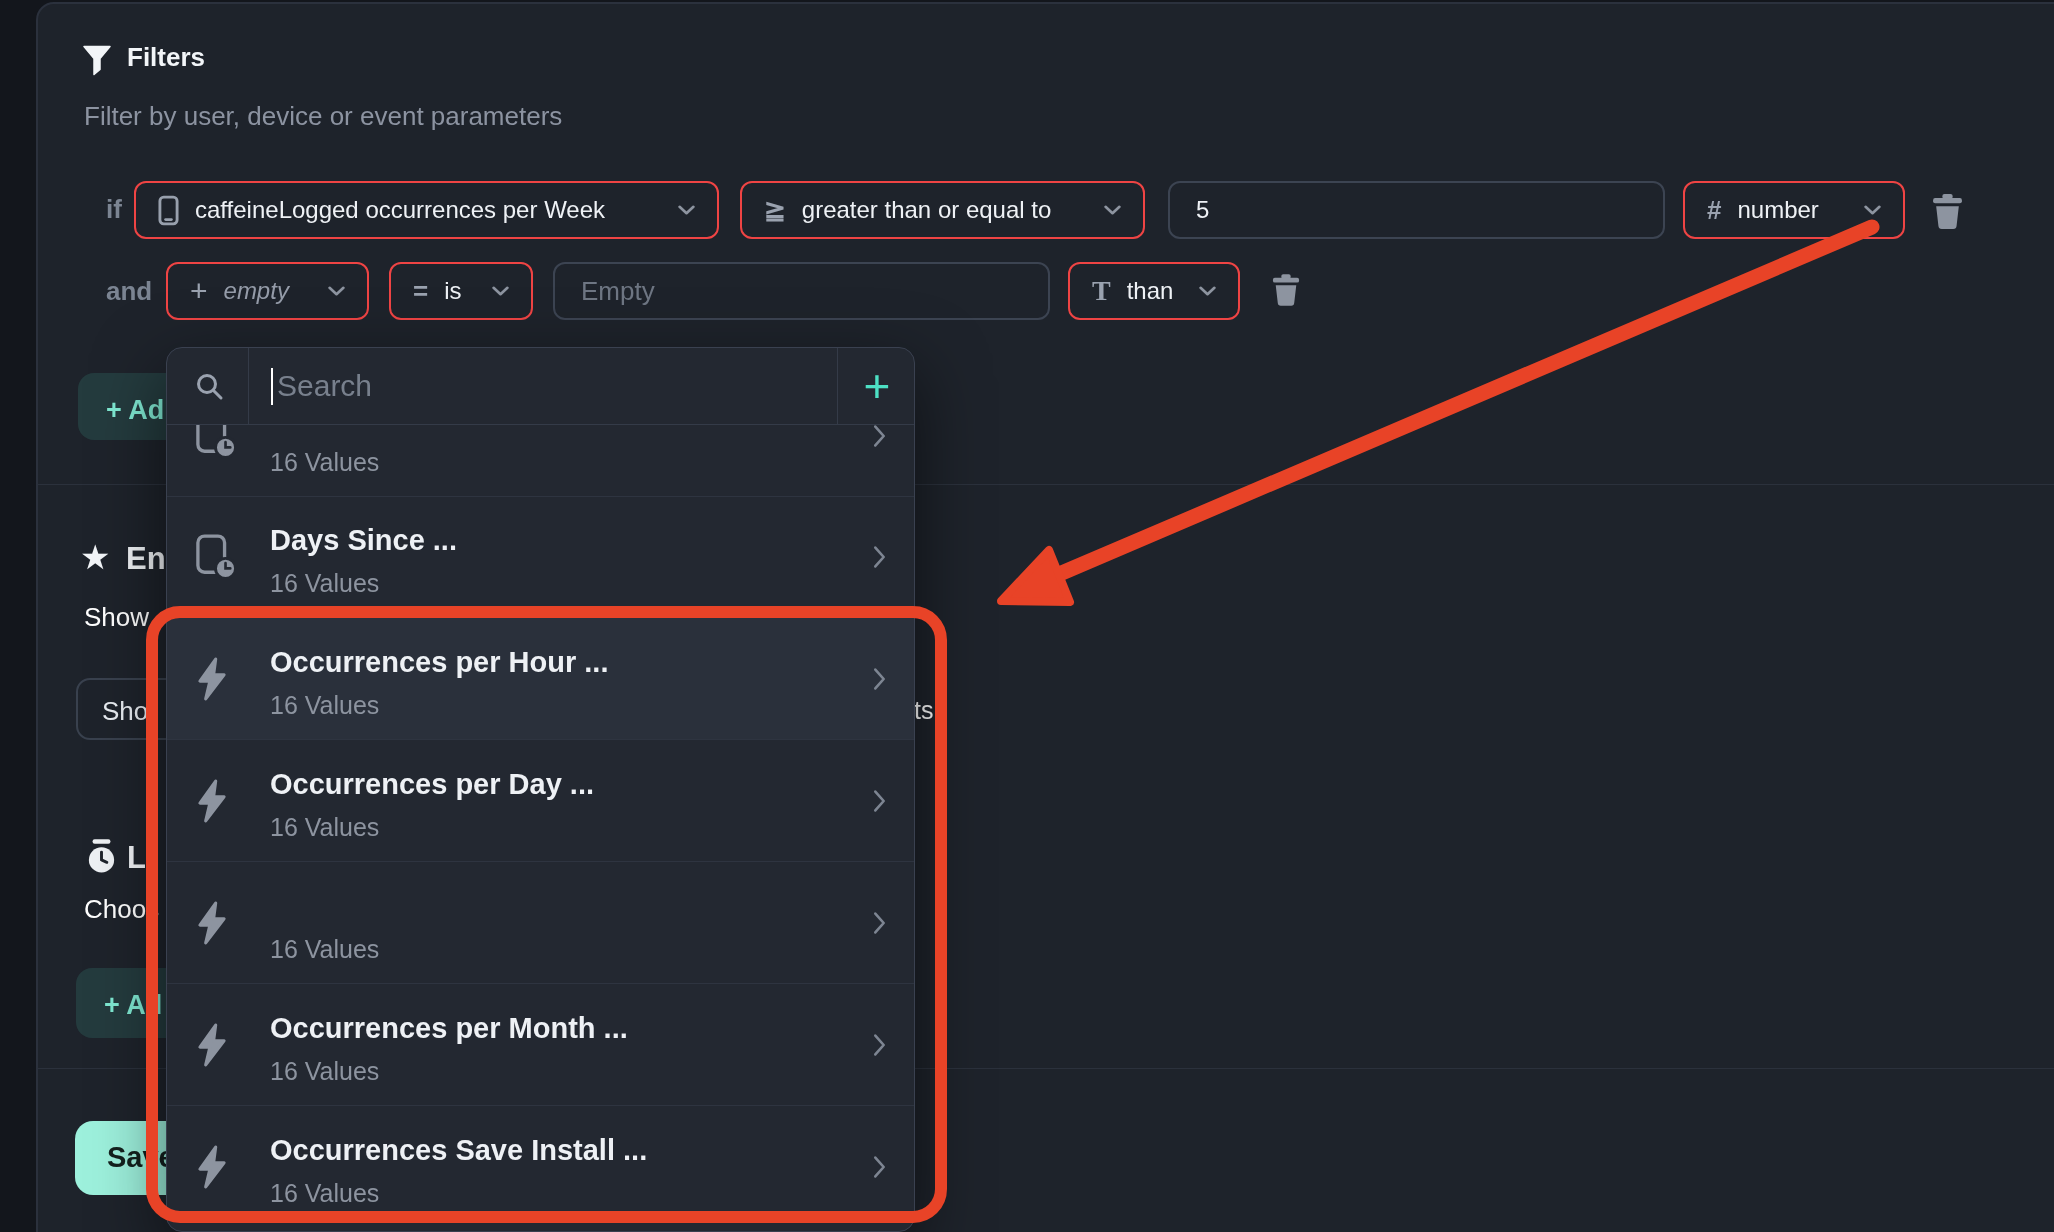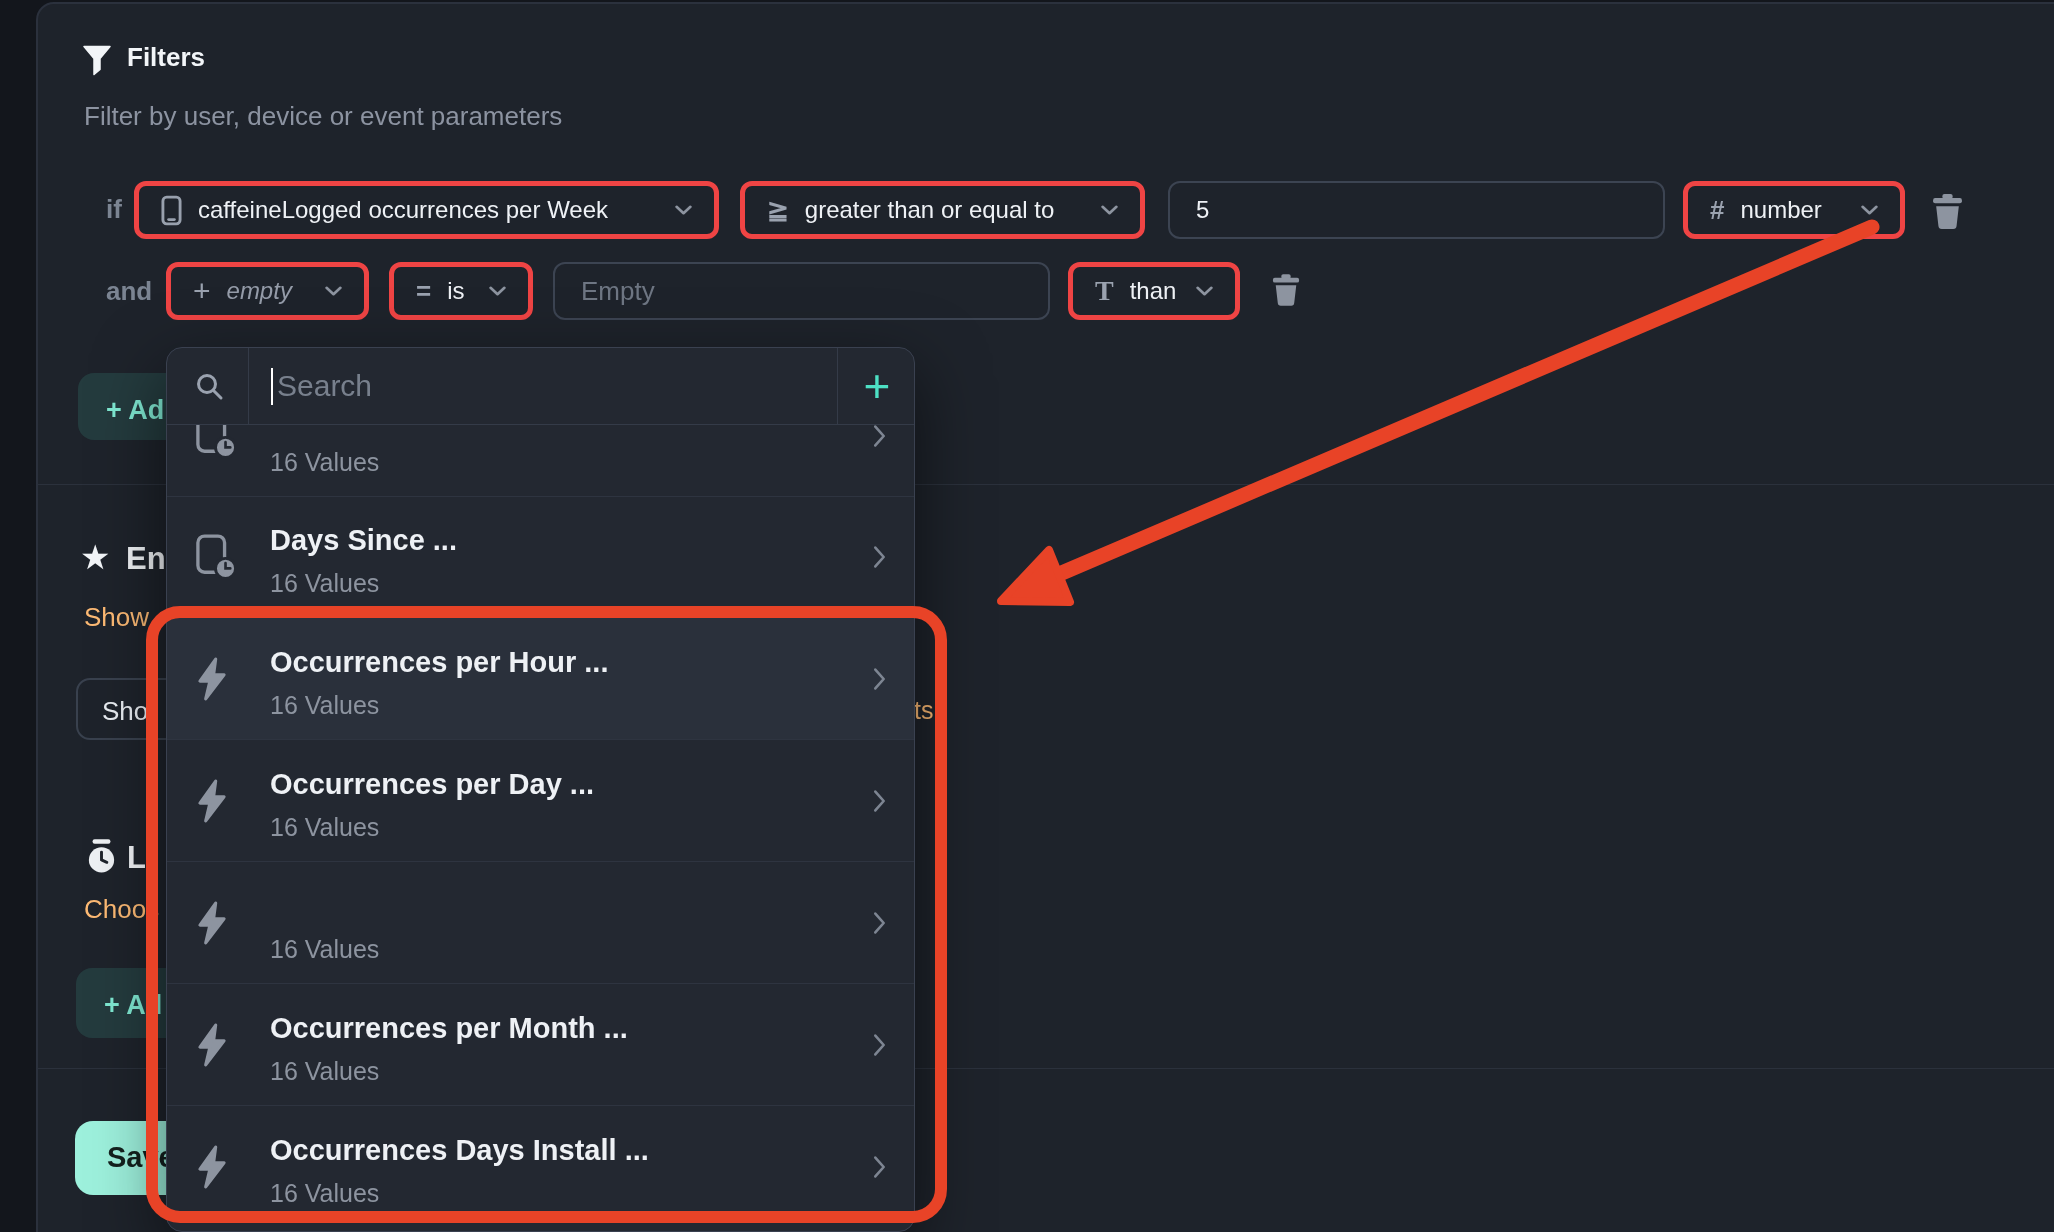--- a/index.html
+++ b/index.html
@@ -6,21 +6,21 @@
   *{box-sizing:border-box;}
   .stage{position:relative;width:2054px;height:1232px;overflow:hidden;
          font-family:"Liberation Sans",sans-serif;color:#eef1f5;background:#13161c;}
   .abs{position:absolute;}
   .card{position:absolute;left:36px;top:2px;width:2400px;height:1500px;
         background:#1e232b;border:2px solid #2b313d;border-radius:18px;z-index:1;}
   .z2{z-index:2;}.z3{z-index:3;}
   .h-title{font-size:26px;font-weight:700;color:#f2f5f8;}
   .h-sub{font-size:26px;color:#8c93a1;}
   .rowlbl{font-size:26px;font-weight:600;color:#7b8492;margin-left:22px;}
-  .sel{position:absolute;height:58px;border:5px solid #ef4444;border-radius:12px;
+  .sel{position:absolute;height:58px;border:2px solid #ef4444;border-radius:12px;
        display:flex;align-items:center;gap:16px;padding:0 22px;font-size:24px;
        color:#eef1f5;font-weight:500;z-index:3;}
   .sel .gl{color:#9aa2af;font-weight:600;font-size:26px;}
   .sel .chev{margin-left:auto;display:flex;}
   .inp{position:absolute;height:58px;border:2px solid #3c4452;border-radius:12px;
        display:flex;align-items:center;padding:0 26px;font-size:24px;color:#eef1f5;z-index:3;}
   .inp.ph{color:#6e7683;font-size:26px;}
   .divider{position:absolute;left:37px;width:2017px;height:1px;background:#2b313c;z-index:2;}
   .ghostbtn{position:absolute;border-radius:16px;background:rgba(79,227,197,.13);z-index:2;}
   .ghostbtn span{position:absolute;left:28px;top:22px;font-size:27px;font-weight:600;color:#7fe9d2;}
@@ -43,21 +43,21 @@
   .item.hover{background:#2a303b;}
   .item.last{border-bottom:none;}
   .item .ico{position:absolute;left:29px;top:50%;transform:translateY(-50%);display:flex;}
   .item .t{position:absolute;left:103px;top:28px;font-size:29px;font-weight:600;color:#eef1f5;}
   .item .v{position:absolute;left:103px;top:73px;font-size:25px;color:#8d94a0;}
   .item .chev{position:absolute;right:28px;top:50%;transform:translateY(-50%);display:flex;}
   
   .redrect{position:absolute;left:146px;top:606px;width:801px;height:617px;border:12px solid #e84327;
            border-radius:34px;z-index:8;}
   .arrow{position:absolute;left:0;top:0;width:2054px;height:1232px;z-index:9;pointer-events:none;}
-  .frag{font-size:25px;color:#fdba74;}
+  .frag{font-size:25px;color:#ffffff;}
 </style>
 </head>
 <body>
 
 <div class="stage">
   <div class="card"></div>
 
   <span class="abs z2" style="left:83px;top:45px;">
     <svg width="28" height="31" viewBox="0 0 28 30">
         <path d="M1 1 h26 l-10 12 v11 l-6 5 v-16 z" fill="#f2f5f8" stroke="#f2f5f8" stroke-width="1.5" stroke-linejoin="round"></path>
@@ -287,21 +287,21 @@
             </svg>
         </span>
       </div>
 
       <div class="item last" style="top:681px;">
         <span class="ico">
           <svg width="32" height="44" viewBox="0 0 30 42">
               <path d="M18.5 2 L3.5 23 h9.5 L9 40 L26.5 17 h-10 z" fill="#8d94a0" stroke="#8d94a0" stroke-width="3" stroke-linejoin="round"></path>
             </svg>
         </span>
-        <div class="t">Occurrences Days Install ...</div>
+        <div class="t">Occurrences Save Install ...</div>
         <div class="v">16 Values</div>
         <span class="chev">
           <svg width="13" height="23" viewBox="0 0 12 22">
               <polyline points="2,2 10,11 2,20" fill="none" stroke="#7d8592" stroke-width="2.5" stroke-linecap="round" stroke-linejoin="round"></polyline>
             </svg>
         </span>
       </div>
     </div>
   </div>
 

